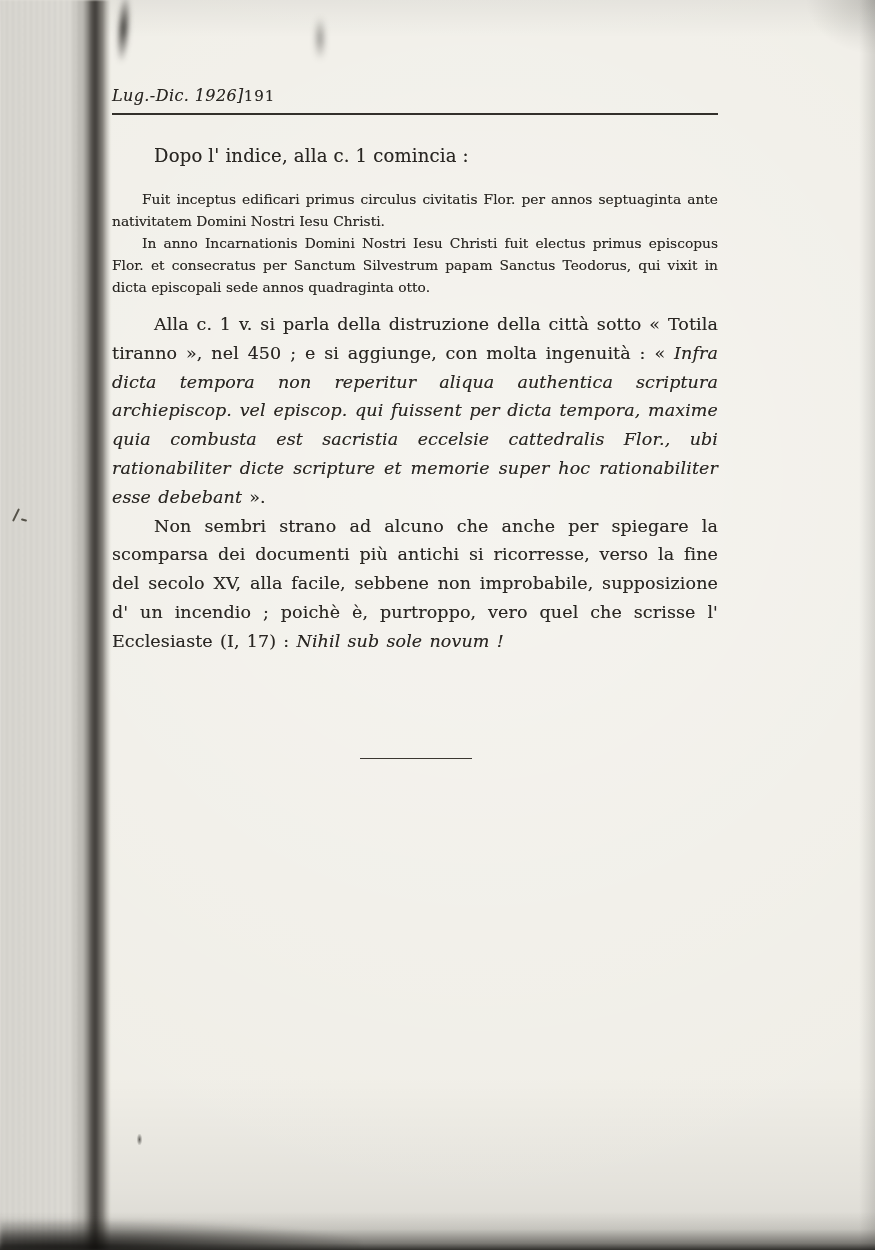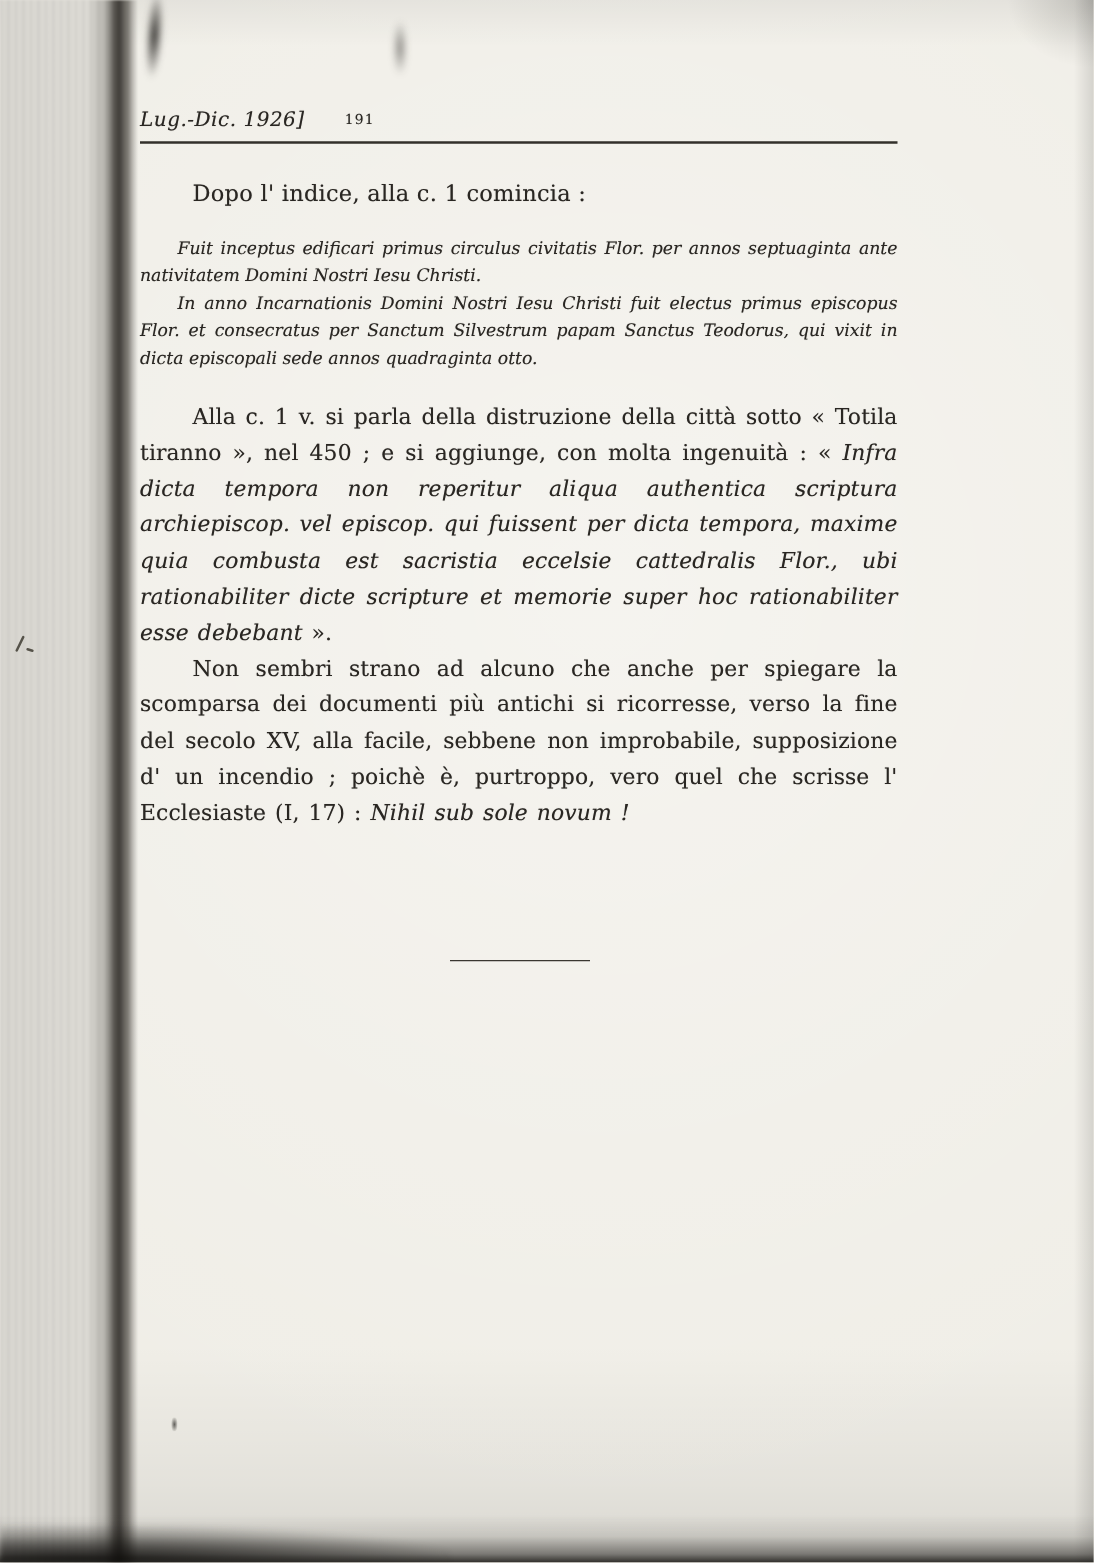--- a/index.html
+++ b/index.html
@@ -75,34 +75,34 @@
 
   
   .content {
     position: absolute; left: 112px; top: 86px; width: 606px;
     text-shadow: 0 0 0.6px rgba(45,42,38,0.45);
   }
   .page-header { display: flex; align-items: center; }
   .hdr-left  { font-style: italic; font-size: 16px; letter-spacing: 0.4px; white-space: nowrap; }
   .hdr-center{ flex: 1; text-align: center; font-style: italic; font-weight: bold;
                font-size: 17.5px; letter-spacing: 2.5px; word-spacing: 7px; }
-  .hdr-right { font-size: 11px; letter-spacing: 1px; margin-left: 32px; }
+  .hdr-right { font-size: 15px; letter-spacing: 1px; }
   .header-rule { border-top: 2.2px solid #33302b; margin-top: 8px; }
 
   .intro { margin: 30px 0 0; font-size: 18px; text-indent: 42px; letter-spacing: 0.2px; }
 
   .quote { margin-top: 22px; font-size: 13.8px; line-height: 22px; text-align: justify; }
-  .quote p { margin: 0; text-indent: 30px; font-style: italic; }
+  .quote p { margin: 0; text-indent: 30px; }
 
   .body-para {
     margin: 0; font-size: 17.5px; line-height: 28.8px;
     text-align: justify; text-indent: 42px;
     letter-spacing: 0.1px; word-spacing: 1.5px;
   }
-  .body-para.first { margin-top: 22px; }
+  .body-para.first { margin-top: 12px; }
   .body-para i { font-style: italic; }
 
   .end-rule { width: 112px; border-top: 1.6px solid #3a3731; margin: 102px 0 0 248px; }
 </style>
 </head>
 <body>
 
 <div class="scan-bg"></div>
 <div class="left-margin"></div>
 <div class="right-edge"></div>

